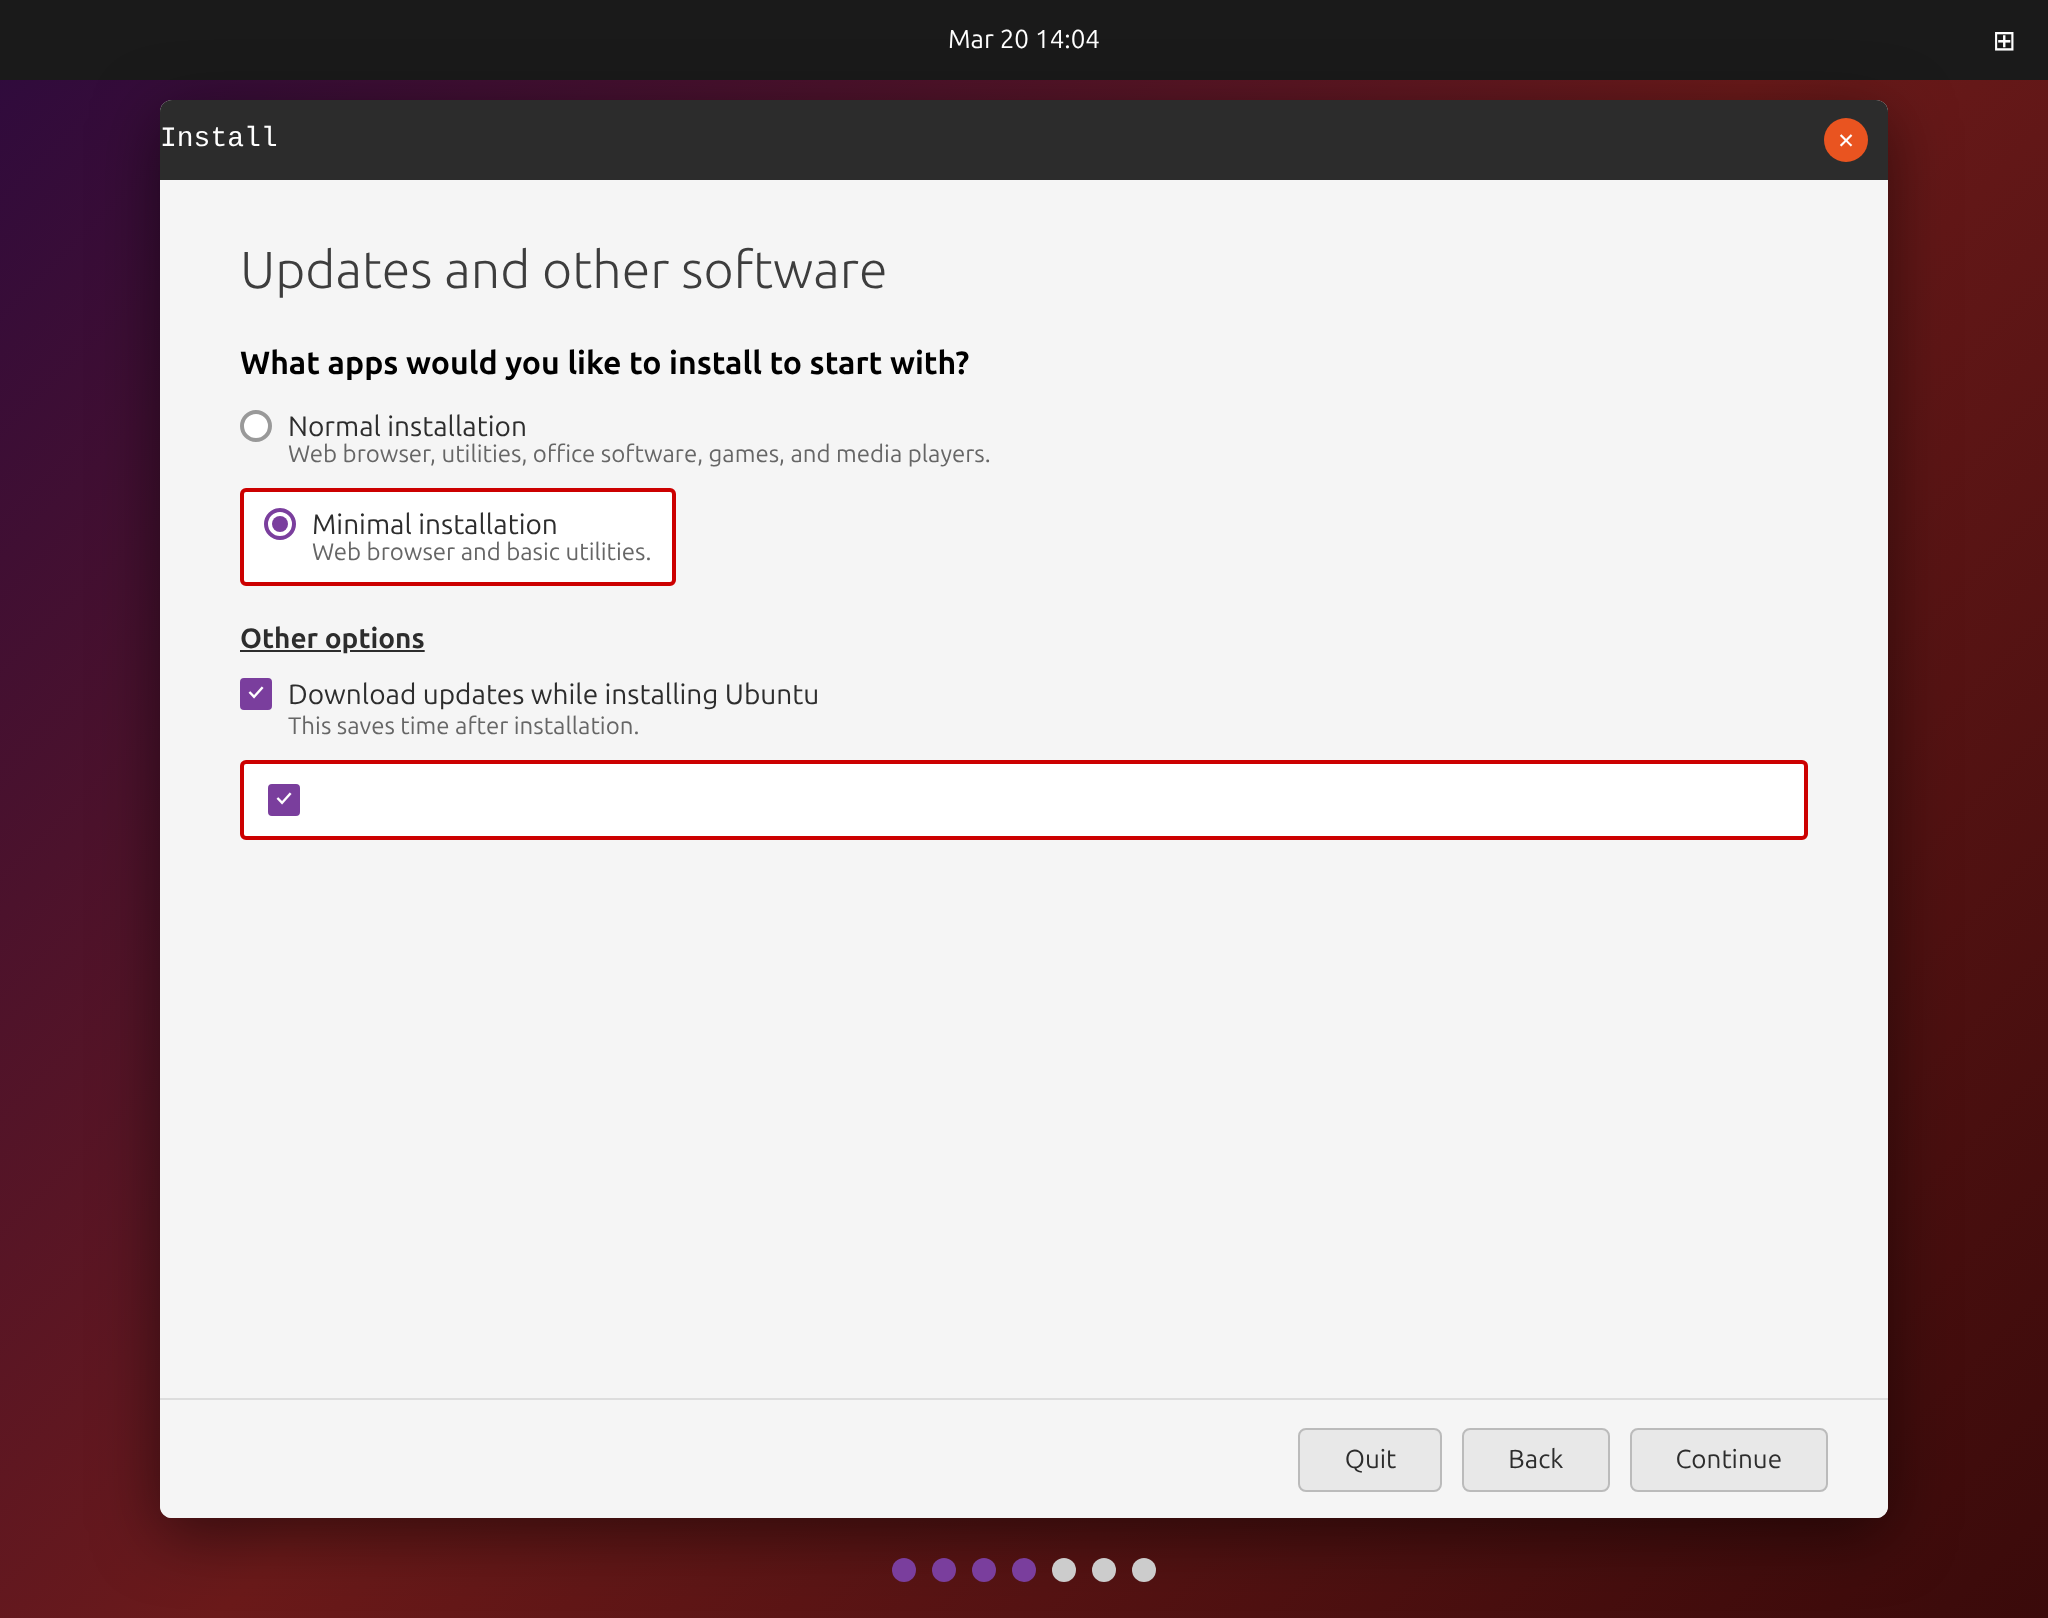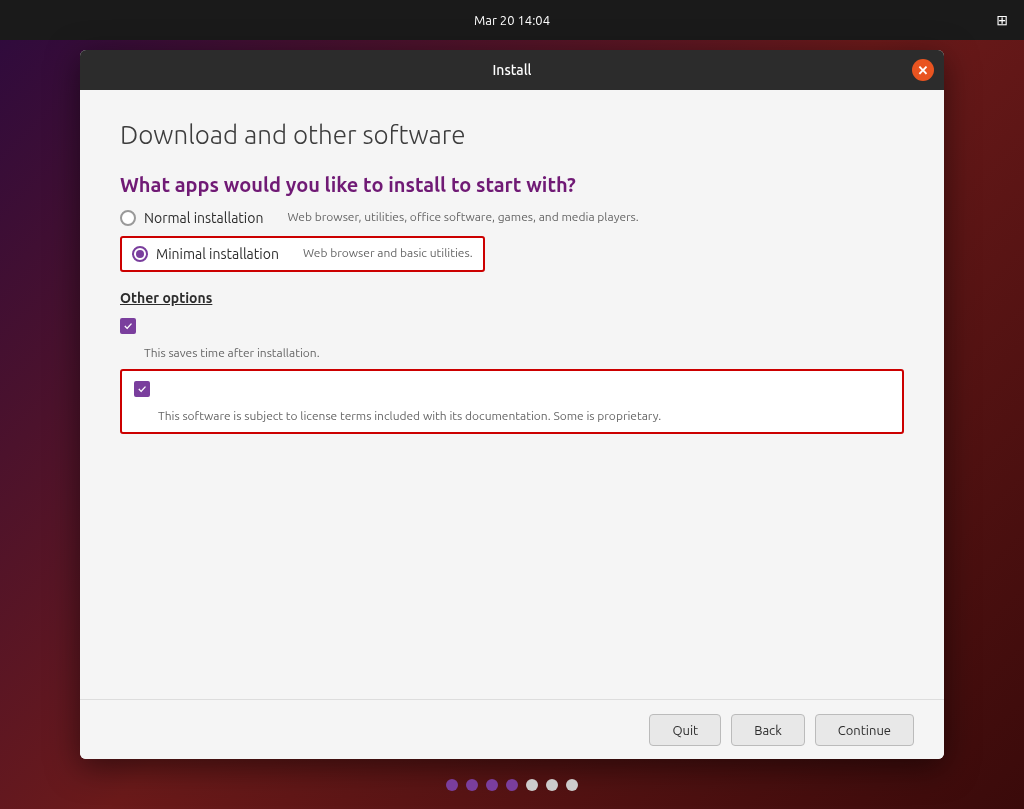--- a/index.html
+++ b/index.html
@@ -50,23 +50,24 @@
       display: flex;
       flex-direction: column;
     }
 
     
     .title-bar {
       background: #2c2c2c;
       height: 40px;
       display: flex;
       align-items: center;
-      justify-content: center;
+      justify-content: flex-start;
       position: relative;
       flex-shrink: 0;
+      font-family: Liberation Mono, monospace;
     }
 
     .title-bar-title {
       color: #ffffff;
       font-size: 14px;
       font-weight: 500;
     }
 
     .title-bar-close {
       position: absolute;
@@ -93,29 +94,29 @@
     }
 
     .page-title {
       font-size: 26px;
       font-weight: 300;
       color: #3d3d3d;
       margin-bottom: 24px;
     }
 
     .section-question {
-      font-size: 20px;
+      font-size: 16px;
       font-weight: 700;
-      color: #701a75;
+      color: #000000;
       margin-bottom: 14px;
     }
 
     .radio-option {
       display: flex;
-      flex-direction: row;
+      flex-direction: column;
       margin-bottom: 10px;
     }
 
     .radio-label {
       display: flex;
       align-items: center;
       gap: 8px;
       font-size: 14px;
       color: #2d2d2d;
       cursor: pointer;
@@ -185,21 +186,21 @@
       gap: 8px;
       font-size: 14px;
       color: #2d2d2d;
       cursor: pointer;
     }
 
     .checkbox-description {
       margin-left: 24px;
       font-size: 12px;
       color: #666;
-      margin-top: 12px;
+      margin-top: 2px;
     }
 
     
     .checkbox-box {
       width: 16px;
       height: 16px;
       border: 2px solid #7a3e9d;
       border-radius: 2px;
       background: #7a3e9d;
       display: flex;
@@ -276,21 +277,21 @@
 
 <div class="window">
 
   <div class="title-bar">
     <span class="title-bar-title">Install</span>
     <div class="title-bar-close">✕</div>
   </div>
 
   <div class="content">
 
-    <h1 class="page-title">Download and other software</h1>
+    <h1 class="page-title">Updates and other software</h1>
 
     <div class="section-question">What apps would you like to install to start with?</div>
 
     
     <div class="radio-option">
       <label class="radio-label">
         <div class="radio-circle"></div>
         <span>Normal installation</span>
       </label>
       <div class="radio-description">Web browser, utilities, office software, games, and media players.</div>
@@ -307,31 +308,31 @@
       </div>
     </div>
 
     
     <div class="other-options-label">Other options</div>
 
     
     <div class="checkbox-option">
       <label class="checkbox-label">
         <div class="checkbox-box">✓</div>
+        <span>Download updates while installing Ubuntu</span>
       </label>
       <div class="checkbox-description">This saves time after installation.</div>
     </div>
 
     
     <div class="third-party-box">
       <div class="checkbox-option" style="margin-bottom:0;">
         <label class="checkbox-label">
           <div class="checkbox-box">✓</div>
         </label>
-        <div class="checkbox-description">This software is subject to license terms included with its documentation. Some is proprietary.</div>
       </div>
     </div>
 
   </div>
 
   <div class="bottom-bar">
     <button class="btn">Quit</button>
     <button class="btn">Back</button>
     <button class="btn">Continue</button>
   </div>

